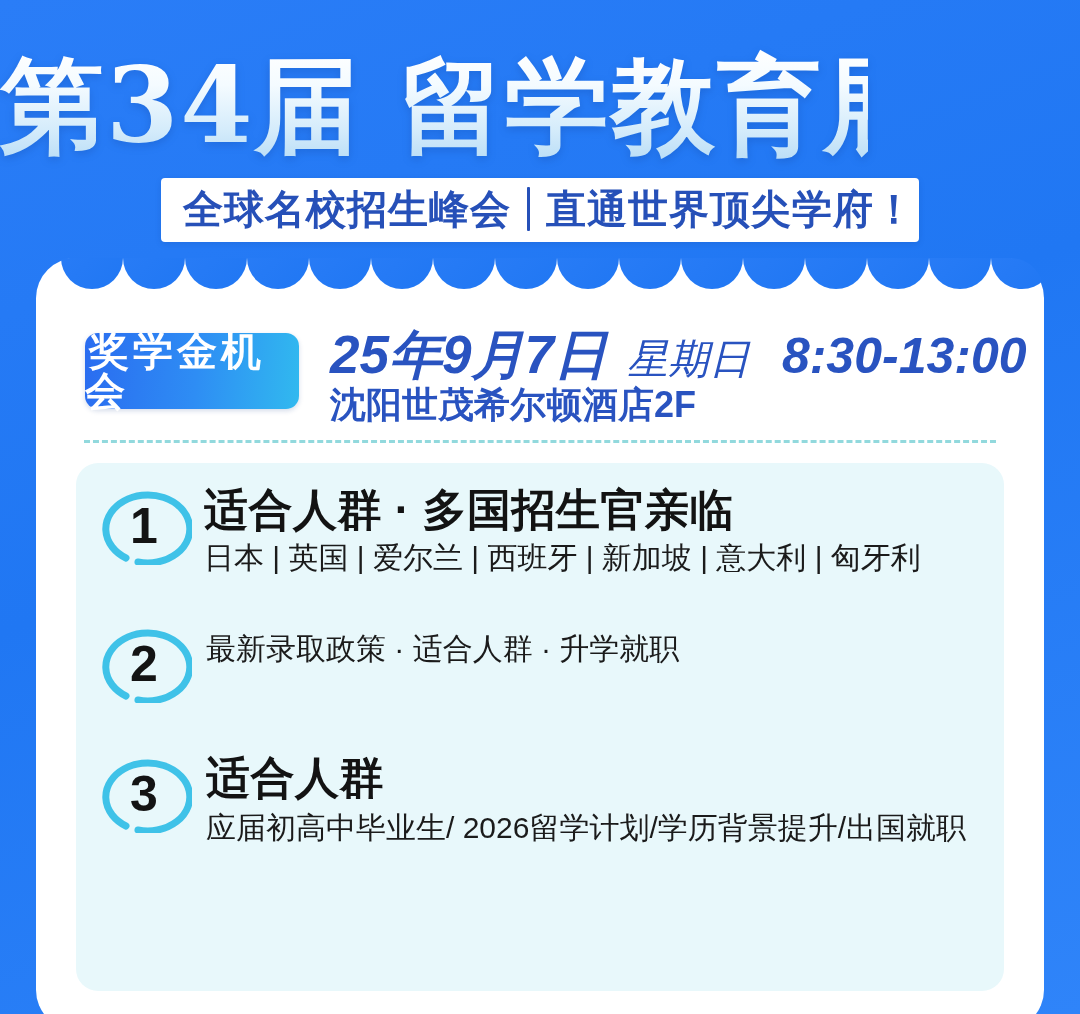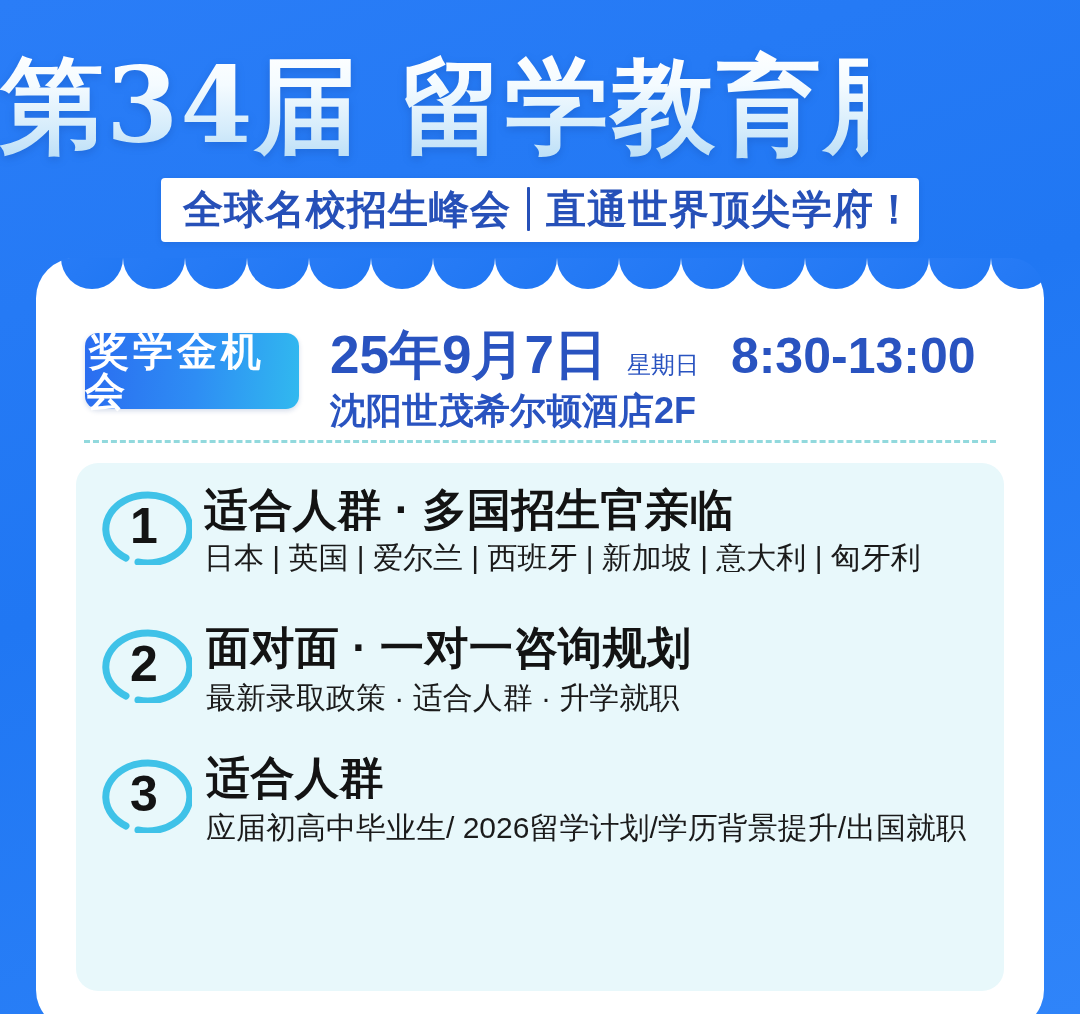--- a/index.html
+++ b/index.html
@@ -92,26 +92,27 @@
   }
   .time-badge span{
     color:#ffffff;font-weight:700;font-size:40px;letter-spacing:4px;
     text-indent:4px;
     line-height:1;
   }
   .time-lines{position:absolute;left:294px;top:0;}
   .time-line1{
     display:flex;align-items:baseline;white-space:nowrap;
     color:#2953c0;
+    font-style:italic;
   }
   .time-line1 .date{font-size:53px;font-weight:700;letter-spacing:0px;line-height:1;}
-  .time-line1 .weekday{font-size:24px;font-weight:500;margin-left:20px;line-height:1;}
+  .time-line1 .weekday{font-size:41px;font-weight:500;margin-left:20px;line-height:1;}
   .time-line1 .hours{font-size:50px;font-weight:700;margin-left:32px;line-height:1;}
   .time-line2{
-    margin-top:10px;
+    margin-top:4px;
     font-size:36px;font-weight:700;color:#2953c0;line-height:1.1;
     white-space:nowrap;
   }
 
   .divider{
     position:absolute;left:48px;top:182px;width:912px;height:0;
     border-top:3px dashed #7fd3d8;
     opacity:.85;
   }
 
@@ -235,21 +236,20 @@
       </div>
 
       <div class="item item2">
         <div class="ring">
           <svg width="96" height="78" viewBox="0 0 96 78" xmlns="http://www.w3.org/2000/svg">
             <path d="M30 71 A42 34 0 1 1 42 75" fill="none" stroke="#3fc2e8" stroke-width="7" stroke-linecap="round"></path>
           </svg>
           <div class="num">2</div>
         </div>
         <div class="item-body">
-          <div class="item-title">面对面 · 一对一咨询规划</div>
           <div class="item-sub">最新录取政策 · 适合人群 · 升学就职</div>
         </div>
       </div>
 
       <div class="item item3">
         <div class="ring">
           <svg width="96" height="78" viewBox="0 0 96 78" xmlns="http://www.w3.org/2000/svg">
             <path d="M30 71 A42 34 0 1 1 42 75" fill="none" stroke="#3fc2e8" stroke-width="7" stroke-linecap="round"></path>
           </svg>
           <div class="num">3</div>

